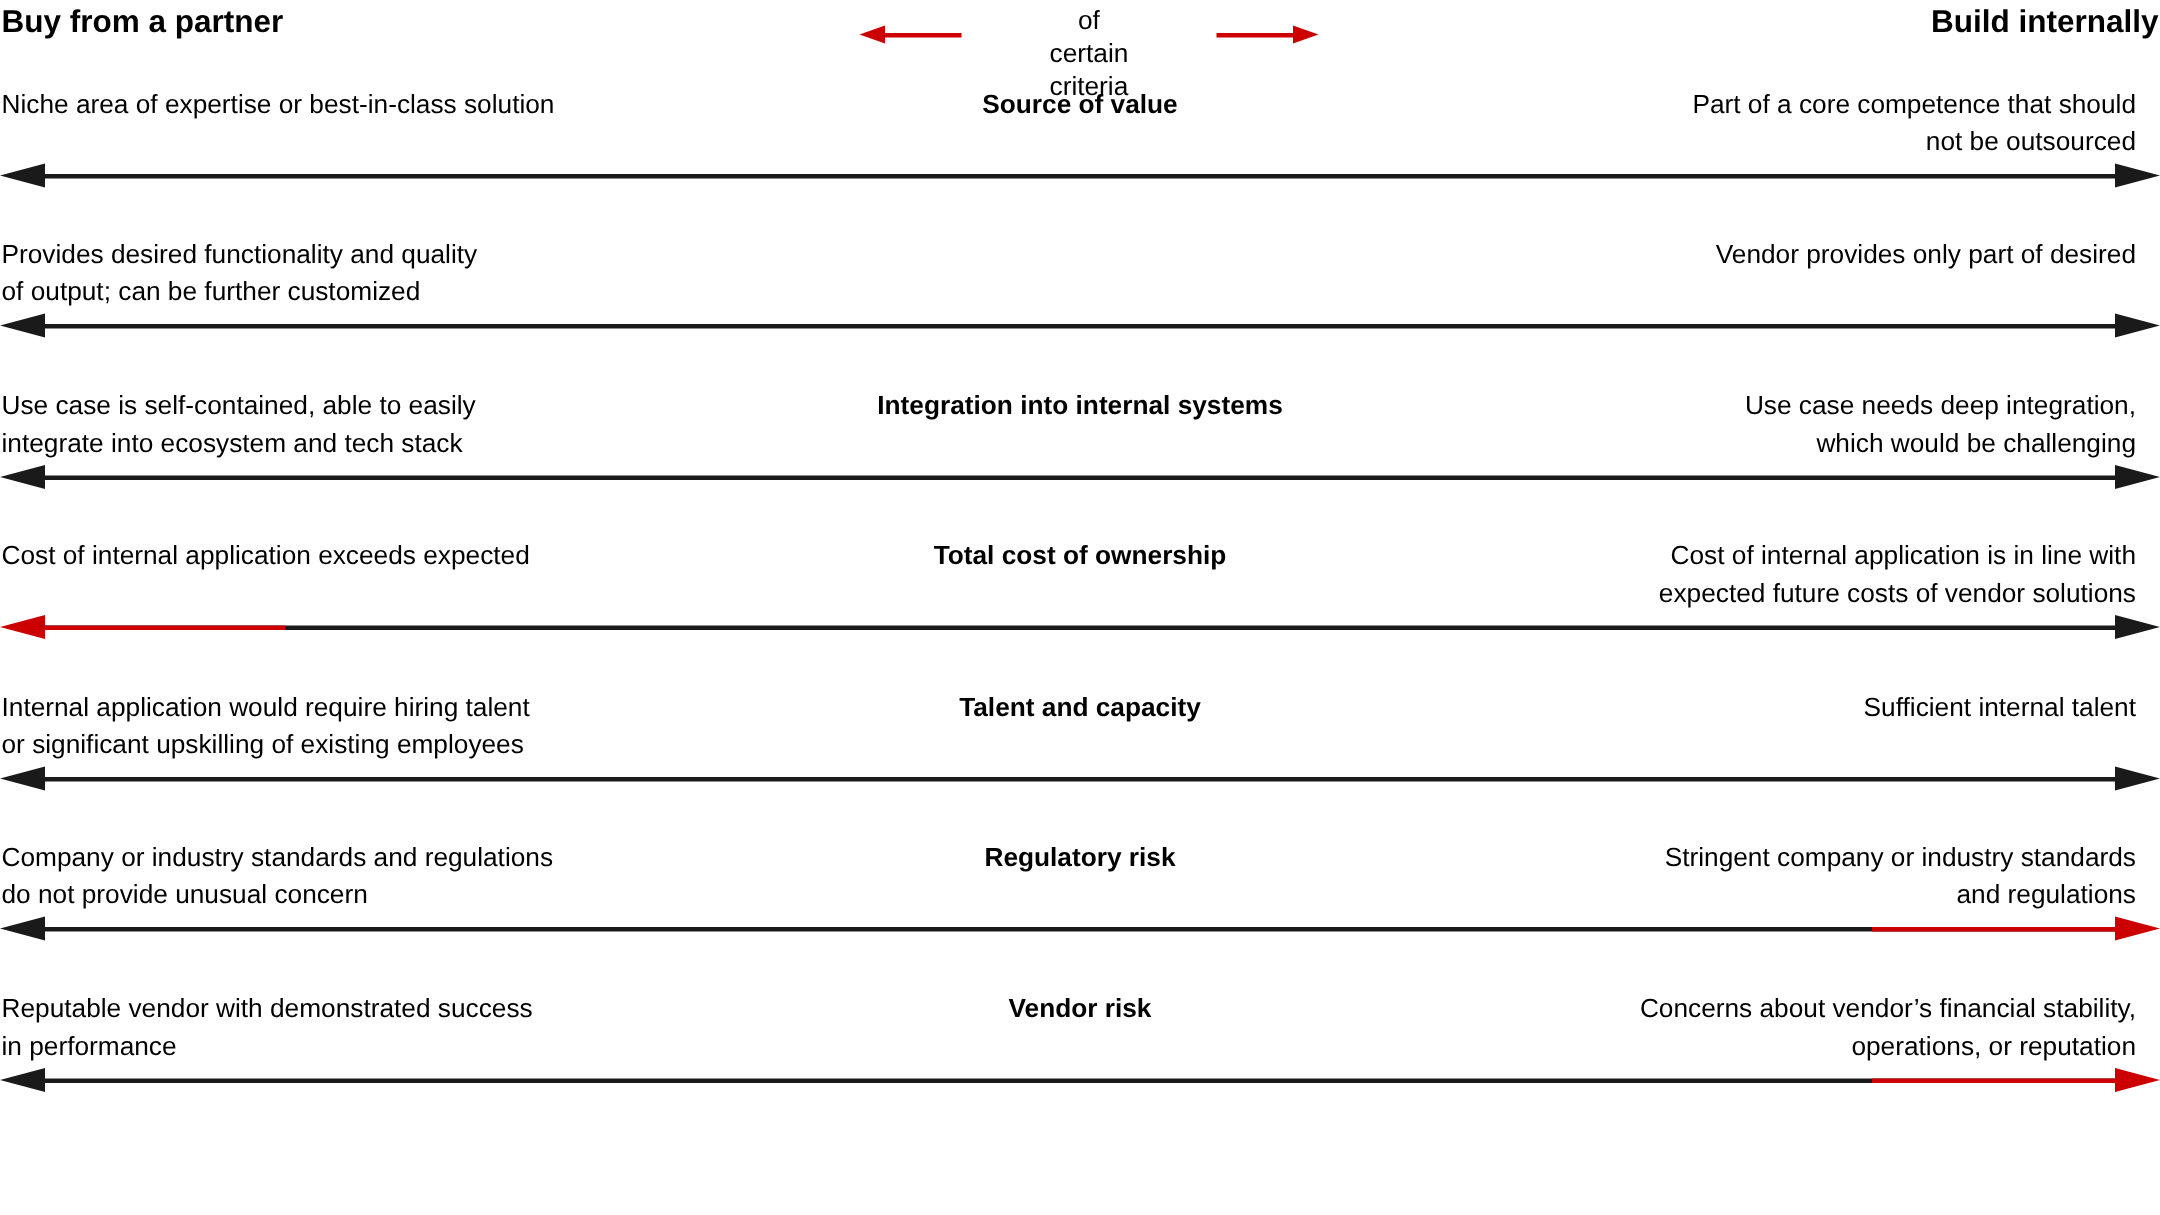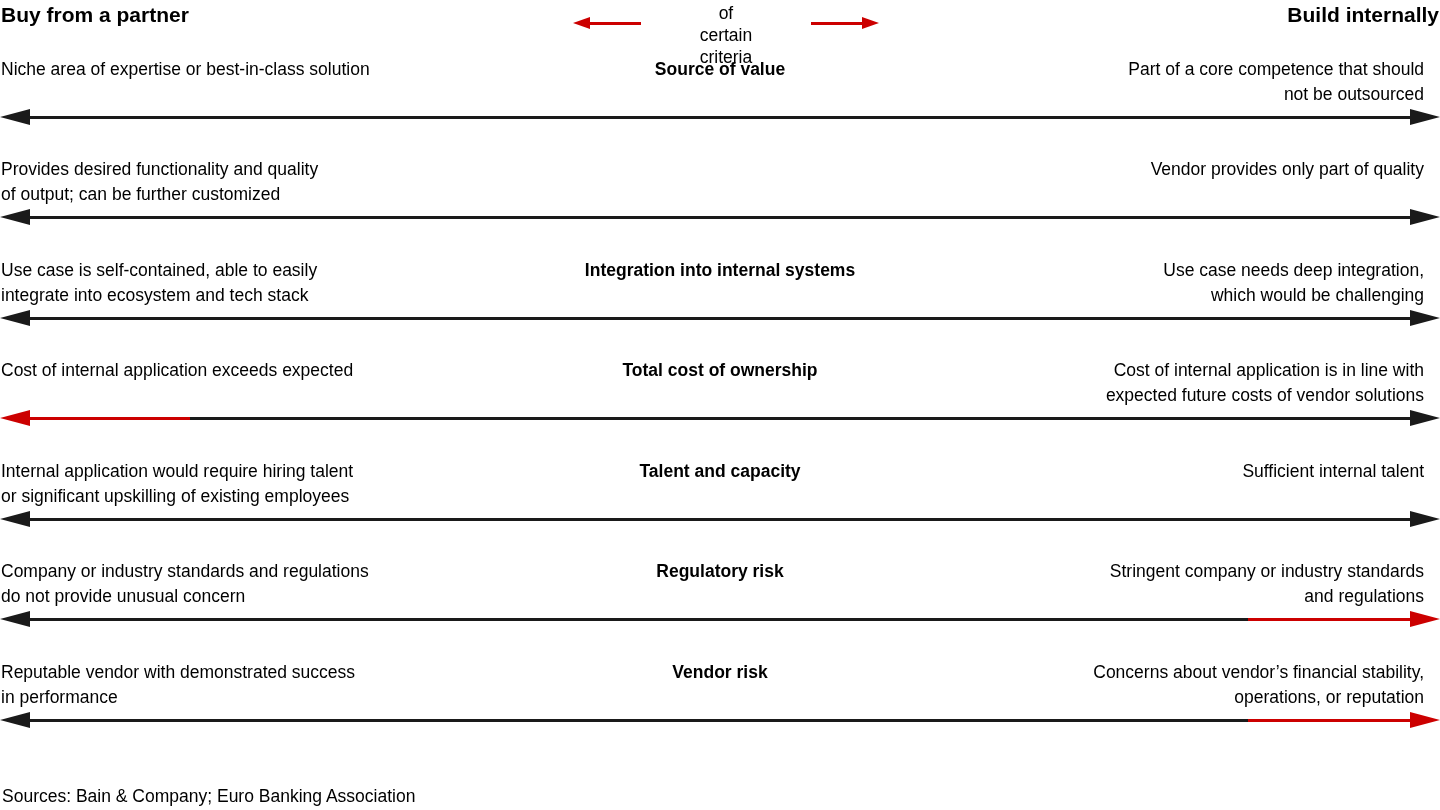--- a/index.html
+++ b/index.html
@@ -97,21 +97,21 @@
       <span class="head head-r"></span>
     </div>
   </div>
 
   <div class="row" style="top:157px">
     <div class="cell cell-left">
       <div class="ln">Provides desired functionality and quality</div>
       <div class="ln">of output; can be further customized</div>
     </div>
     <div class="cell cell-right">
-      <div class="ln">Vendor provides only part of quality</div>
+      <div class="ln">Vendor provides only part of desired</div>
     </div>
     <div class="arrow">
       <span class="head head-l"></span>
       <span class="shaft"></span>
 
       <span class="head head-r"></span>
     </div>
   </div>
 
   <div class="row" style="top:258px">
@@ -196,15 +196,14 @@
       <div class="ln">operations, or reputation</div>
     </div>
     <div class="arrow hl-right">
       <span class="head head-l"></span>
       <span class="shaft"></span>
       <span class="red-seg"></span>
       <span class="head head-r"></span>
     </div>
   </div>
 
-  <div class="sources">Sources: Bain &amp; Company; Euro Banking Association</div>
 
 </div>
 
 </body></html>

